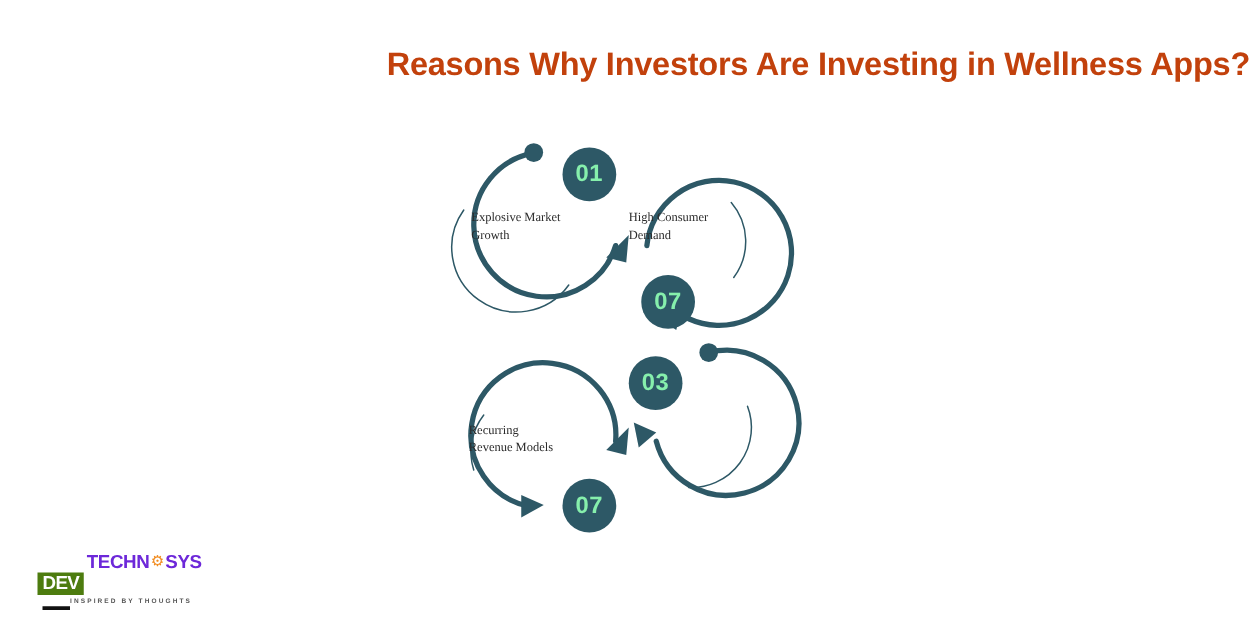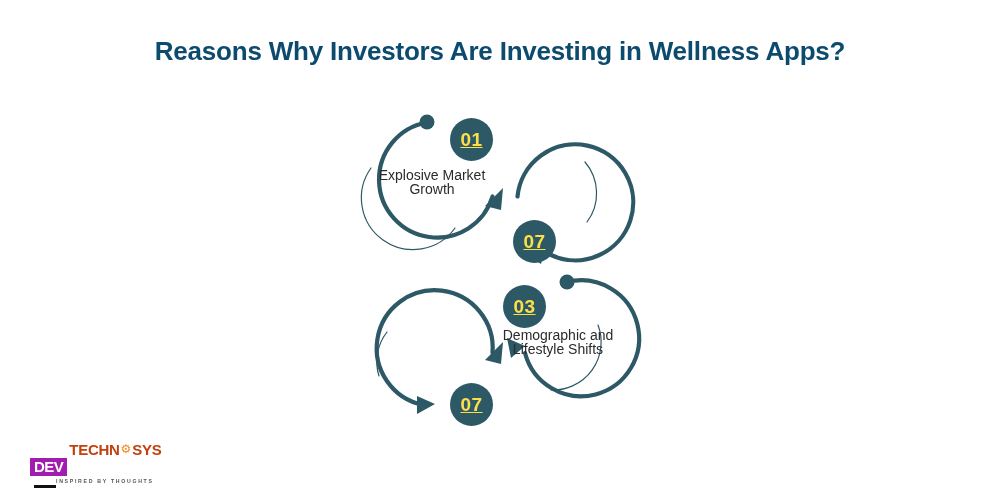--- a/index.html
+++ b/index.html
@@ -17,87 +17,86 @@
   #infographic-root {
     position: relative;
     width: 1000px;
     height: 500px;
   }
   #page-title {
     position: absolute;
     top: 36px;
     left: 0;
     width: 1000px;
-    text-align: center;
+    text-align: right;
     font-size: 26px;
     font-weight: bold;
-    color: #0c4a6e;
+    color: #c2410c;
     letter-spacing: -0.2px;
     font-family: "Liberation Sans", sans-serif;
   }
   #diagram-area {
     position: absolute;
     left: 355px;
     top: 100px;
     width: 300px;
     height: 345px;
   }
   #diagram-svg {
     position: absolute;
     left: 0;
     top: 0;
   }
   .node-label {
     position: absolute;
-    text-align: center;
-    font-size: 14px;
+    text-align: left;
+    font-size: 10px;
     line-height: 14px;
     color: #2b2b2b;
-    font-family: Liberation Sans, sans-serif;
+    font-family: Liberation Serif, serif;
     white-space: pre-line;
   }
   .step-badge {
     position: absolute;
     border-radius: 50%;
     background: #2d5866;
-    color: #fde047;
+    color: #86efac;
     display: flex;
     align-items: center;
     justify-content: center;
     font-size: 19px;
     font-weight: bold;
     letter-spacing: 0.5px;
     font-family: "Liberation Sans", sans-serif;
-    text-decoration: underline;
   }
   #brand-logo {
     position: absolute;
     left: 30px;
     bottom: 12px;
     display: flex;
     flex-direction: column;
     align-items: flex-start;
   }
   .logo-row {
     display: flex;
     align-items: center;
   }
   .logo-dev {
-    background: #a21caf;
+    background: #4d7c0f;
     color: #ffffff;
     font-weight: bold;
     font-size: 15px;
     letter-spacing: -0.5px;
     padding: 1px 4px 2px 4px;
     font-family: "Liberation Sans", sans-serif;
     line-height: 15px;
     margin-top: 35px;
   }
   .logo-techno {
-    color: #c2410c;
+    color: #6d28d9;
     font-weight: bold;
     font-size: 15px;
     letter-spacing: -0.3px;
     font-family: "Liberation Sans", sans-serif;
     line-height: 15px;
     margin-left: 2px;
   }
   .logo-gear {
     color: #f18a1c;
     font-size: 12px;
@@ -174,24 +173,26 @@
 
         <polygon points="62,296 80,304 62,314" fill="#2d5866"></polygon>
 
         <polygon points="148,242 130,260 146,264" fill="#2d5866"></polygon>
       </g>
     </svg>
 
     <div class="node-label" style="left: 22px; top: 68px; width: 110px;">Explosive Market
 Growth</div>
 
-
-    <div class="node-label" style="left: 143px; top: 228px; width: 120px;">Demographic and
-Lifestyle Shifts</div>
-
+    <div class="node-label" style="left: 148px; top: 68px; width: 110px;">High Consumer
+Demand</div>
+
+
+    <div class="node-label" style="left: 20px; top: 238px; width: 120px;">Recurring
+Revenue Models</div>
 
     <div class="step-badge" style="left: 95px; top: 18px; width: 43px; height: 43px;">01</div>
 
     <div class="step-badge" style="left: 158px; top: 120px; width: 43px; height: 43px;">07</div>
 
     <div class="step-badge" style="left: 148px; top: 185px; width: 43px; height: 43px;">03</div>
 
     <div class="step-badge" style="left: 95px; top: 283px; width: 43px; height: 43px;">07</div>
 
   </div>

